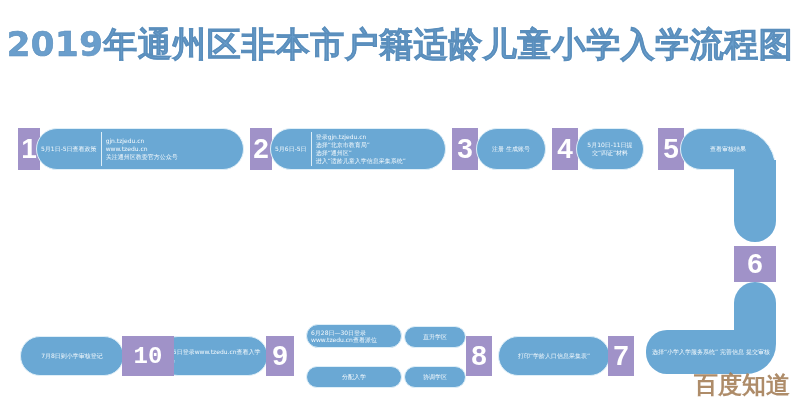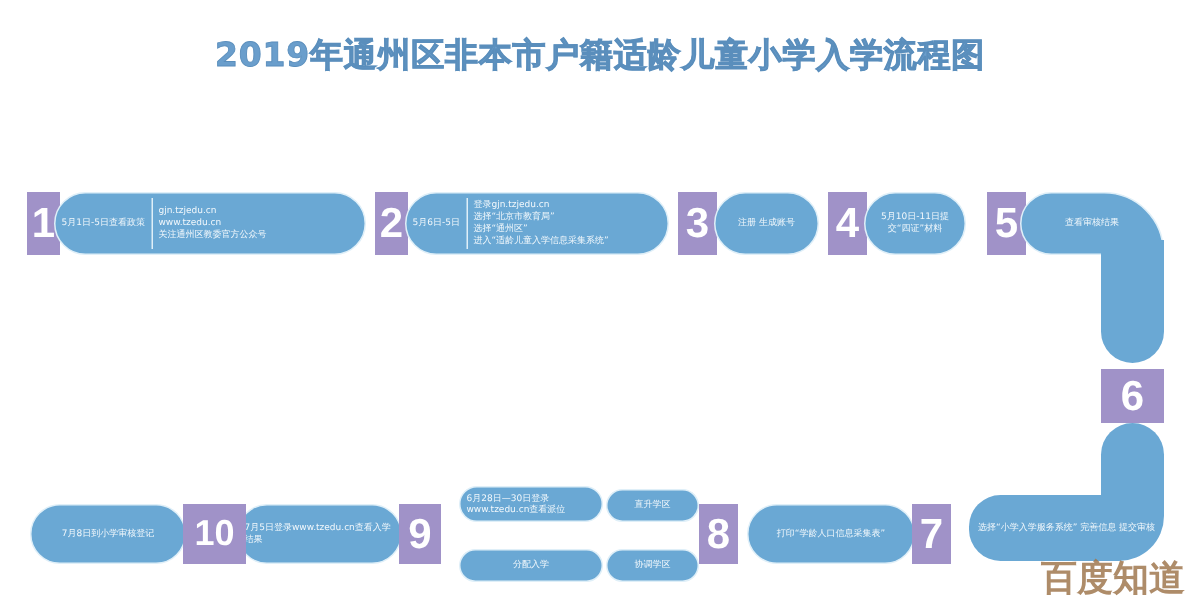--- a/index.html
+++ b/index.html
@@ -1,19 +1,19 @@
 <!DOCTYPE html>
 <html><head>
 <meta charset="utf-8">
 <style>
   html, body { margin:0; padding:0; }
   body { width:800px; height:405px; background:#ffffff; position:relative; overflow:hidden;
          font-family:"DejaVu Sans", sans-serif; }
   .title { position:absolute; left:0; top:22px; width:800px; text-align:center;
-           font-size:22px; font-weight:bold; color:#6a9ecc; letter-spacing:0.5px;
+           font-size:34px; font-weight:bold; color:#6a9ecc; letter-spacing:0.5px;
            -webkit-text-stroke:0.6px #5a8ebc; }
   .num { position:absolute; background:#a092c8; color:#ffffff; font-weight:bold;
          font-family:"Liberation Sans", sans-serif; display:flex; align-items:center; justify-content:center; }
   .pill { position:absolute; background:#6aa8d4; color:#f2f8fc; font-size:6px; line-height:8px;
           border:1.5px solid #dfeff8; box-sizing:border-box; display:flex; align-items:center; }
   .pill .seg { padding:0 4px; white-space:nowrap; }
   .pill .div { width:1px; align-self:stretch; background:#dfeff8; margin:3px 0; }
   .center { justify-content:center; text-align:center; }
   .wm { position:absolute; right:10px; bottom:4px; font-size:24px; font-weight:bold; color:#a07850; opacity:0.85; }
 </style>
@@ -87,15 +87,15 @@
 </div>
 
 <div class="pill" style="left:158px;top:336px;width:110px;height:40px;border-radius:20px;">
   <span class="seg" style="white-space:normal;">7月5日登录www.tzedu.cn查看入学结果</span>
 </div>
 <div class="num" style="left:266px;top:336px;width:28px;height:40px;font-size:28px;">9</div>
 
 <div class="pill center" style="left:20px;top:336px;width:104px;height:40px;border-radius:20px;">
   <span class="seg">7月8日到小学审核登记</span>
 </div>
-<div class="num" style="left:122px;top:336px;width:42px;height:40px;font-size:24px;">10</div>
+<div class="num" style="left:122px;top:336px;width:52px;height:40px;font-size:24px;font-family:Liberation Mono, monospace;">10</div>
 
 <div class="wm">百度知道</div>
 
 </body></html>

